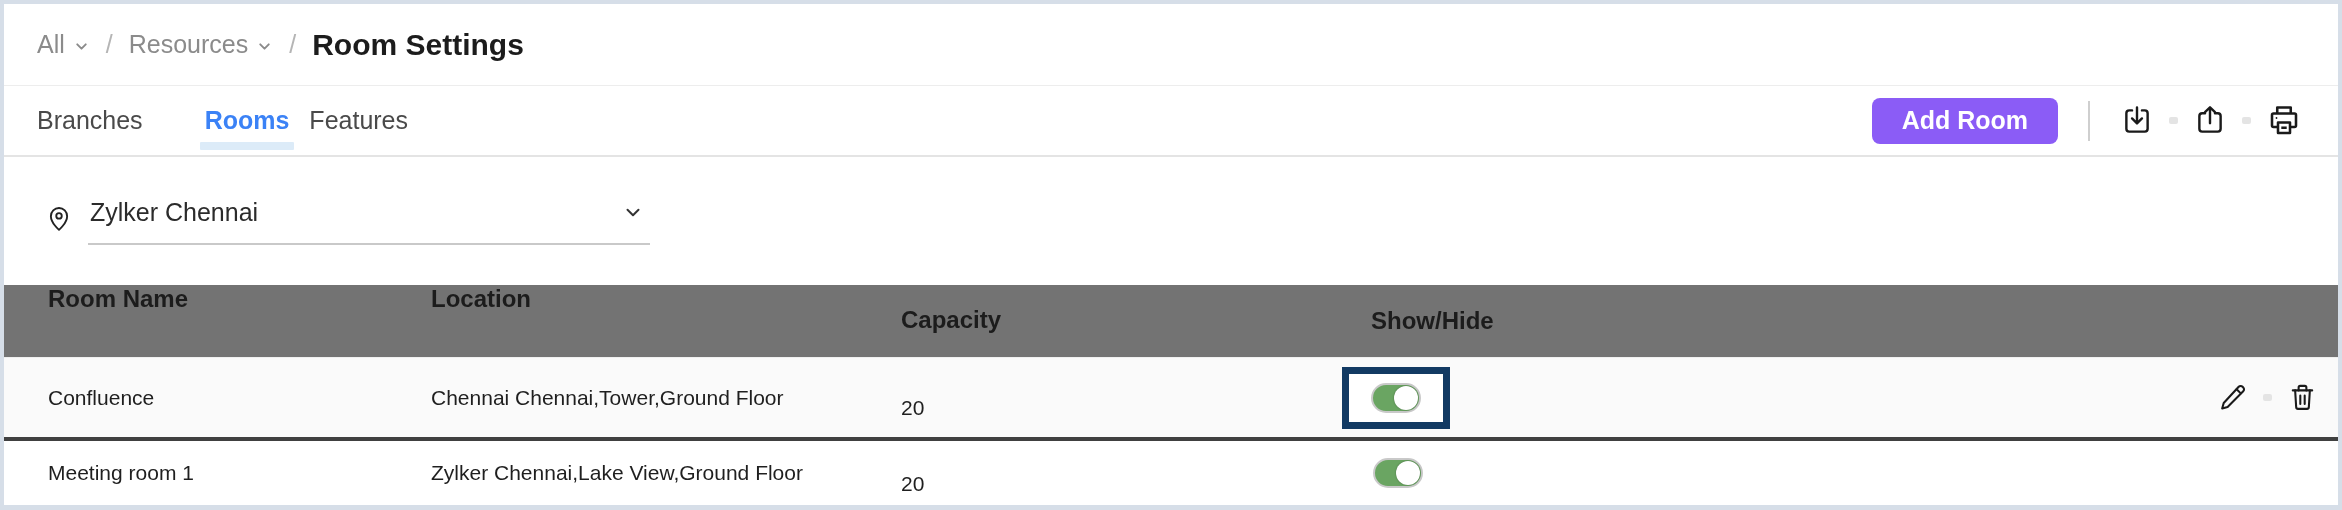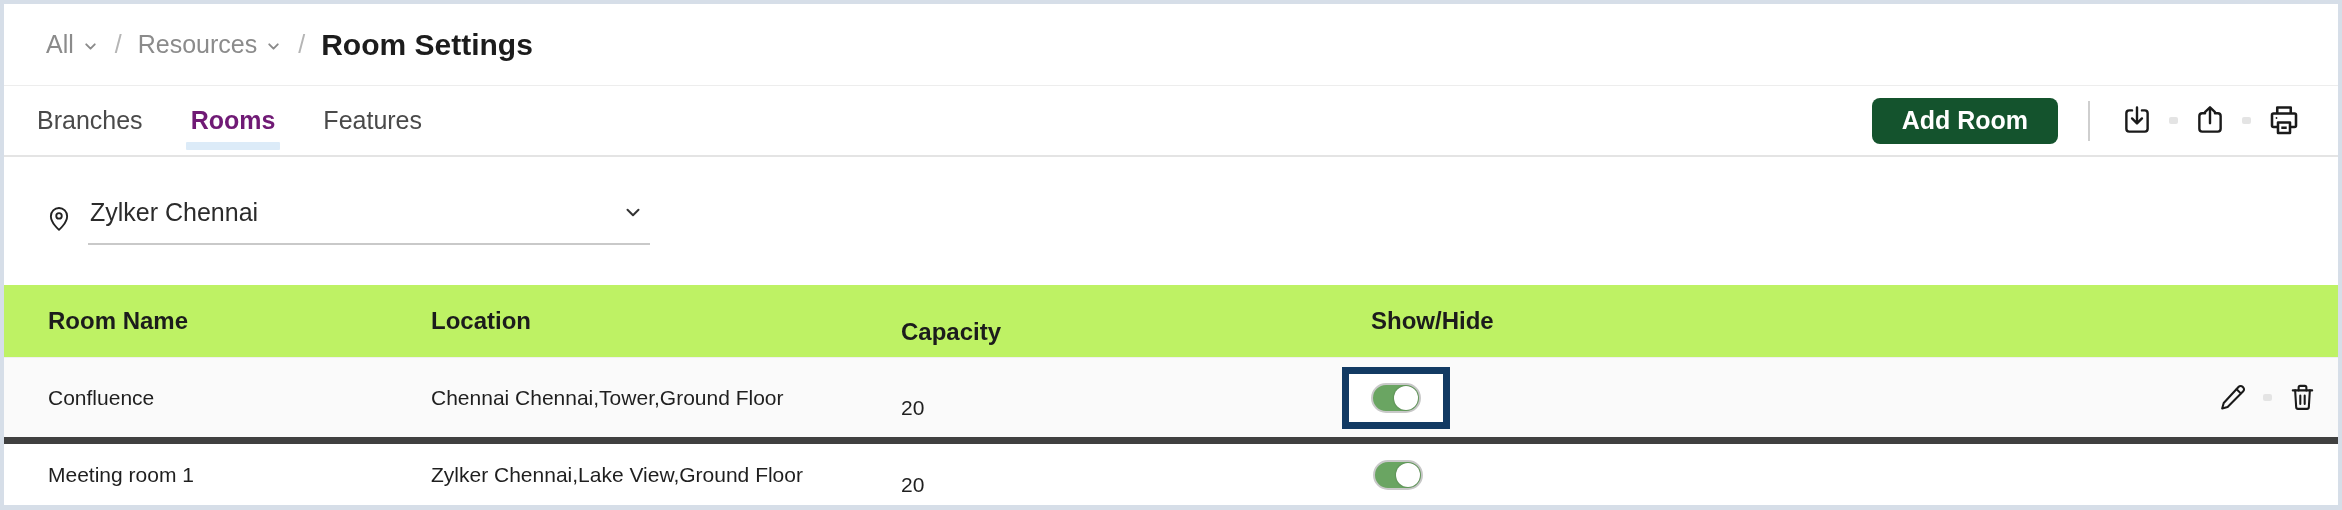--- a/index.html
+++ b/index.html
@@ -8,64 +8,64 @@
 
   .frame {
     width:2342px; height:510px; background:#fff;
     border:4px solid #d6dee8; border-bottom-width:5px;
     overflow:hidden; position:relative;
   }
 
   
   .breadcrumb-bar {
     height:82px; display:flex; align-items:center;
-    padding-left:42px; border-bottom:1px solid #ededed; background:#fff;
+    padding-left:33px; border-bottom:1px solid #ededed; background:#fff;
   }
   .crumb { display:flex; align-items:center; gap:8px; font-size:25px; color:#8b8b8b; cursor:pointer; }
   .crumb-sep { color:#b5b5b5; font-size:25px; margin:0 16px; }
   .crumb-current { font-size:30px; font-weight:700; color:#1c1c1c; }
   .crumb svg { margin-top:3px; }
 
   
   .tab-bar {
     height:71px; display:flex; align-items:stretch;
     border-bottom:2px solid #e4e4e4; background:#fff; position:relative;
   }
-  .tabs { display:flex; padding-left:31px; gap:44px; }
+  .tabs { display:flex; padding-left:31px; gap:16px; }
   .tab { display:flex; align-items:center; font-size:25px; color:#4a4a4a; position:relative; cursor:pointer; padding:0 2px; }
-  .tab.active { color:#701a75; font-weight:700; }
+  .tab.active { color:#3b82f6; font-weight:700;margin-left:42px; }
   .tab.active .tab-underline {
     position:absolute; left:-3px; right:-3px; bottom:5px; height:8px;
     background:#dcebf8; border-radius:1px;
   }
   .tab-actions { margin-left:auto; display:flex; align-items:center; padding-right:36px; }
   .add-room-btn {
-    background:#14532d; color:#fff; font-size:25px; font-weight:700;
+    background:#8b5cf6; color:#fff; font-size:25px; font-weight:700;
     border:none; border-radius:8px; height:46px; padding:0 30px;
     cursor:pointer; font-family:"Liberation Sans", sans-serif;
   }
   .toolbar-vdiv { width:2px; height:40px; background:#cfcfcf; margin:0 30px 0 30px; }
   .icon-btn { background:none; border:none; cursor:pointer; display:flex; align-items:center; padding:0; }
   .dot-sep { width:9px; height:7px; background:#e4e4e4; border-radius:2px; margin:0 15px; }
 
   
   .filter-bar { height:128px; display:flex; align-items:center; padding-left:40px; background:#fff; }
   .location-select { display:flex; align-items:flex-end; width:606px; cursor:pointer; }
   .pin-wrap { padding-bottom:12px; margin-right:14px; display:flex; }
   .select-inner {
     flex:1; display:flex; justify-content:space-between; align-items:center;
     border-bottom:2px solid #c9c9c9; padding:0 6px 16px 2px;
   }
   .select-value { font-size:25px; color:#2b2b2b; }
 
   
-  .thead { height:72px; background:#bef264; display:flex; align-items:center; font-size:24px; font-weight:700; color:#1c1c1c; }
+  .thead { height:72px; background:#737373; display:flex; font-size:24px; font-weight:700; color:#1c1c1c; }
   .trow  { display:flex; align-items:center; font-size:21px; color:#1f1f1f; }
   .row-1 { height:80px; background:#fafafa; border-top:1px solid #efefef; }
-  .row-2 { height:68px; background:#ffffff; border-top:7px solid #404040; }
+  .row-2 { height:68px; background:#ffffff; border-top:4px solid #404040; }
   .c1 { width:427px; padding-left:44px; }
   .c2 { width:470px; }
   .c3 { width:470px;margin-top:21px; }
   .c4 { flex:1; display:flex; align-items:center; }
 
   
   .toggle {
     width:50px; height:30px; border-radius:16px; background:#6aa562;
     border:2px solid #c9c9c9; position:relative; cursor:pointer; flex:none;
   }

